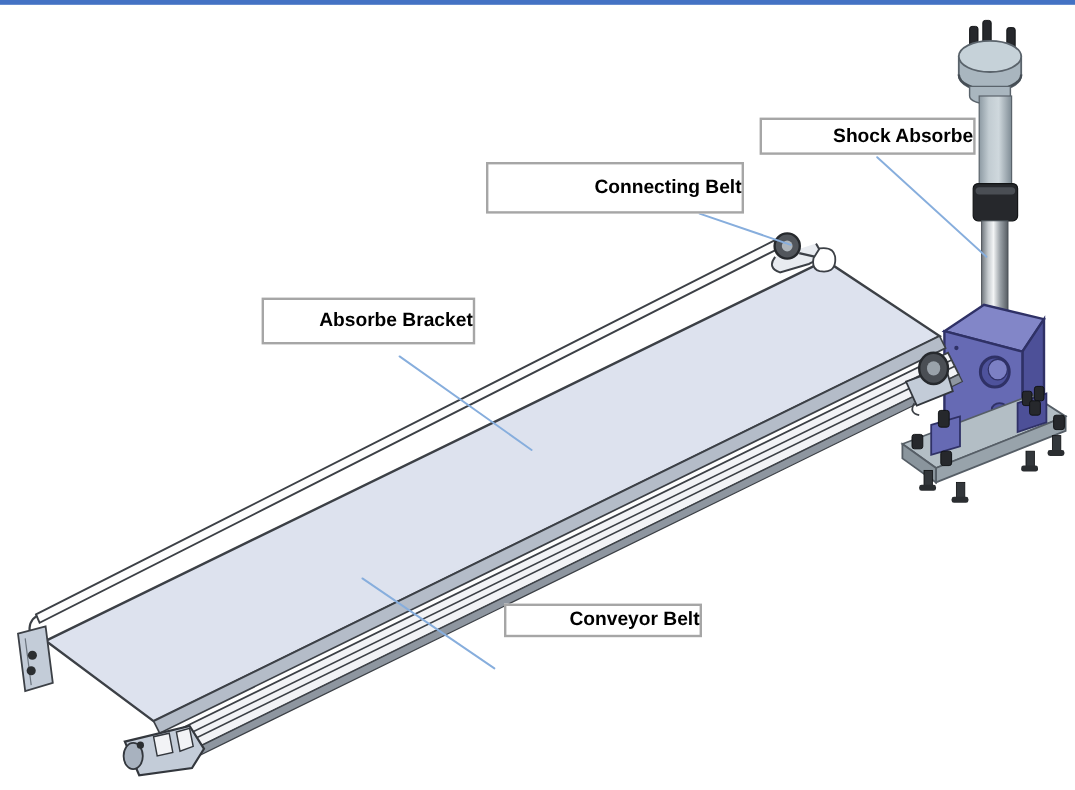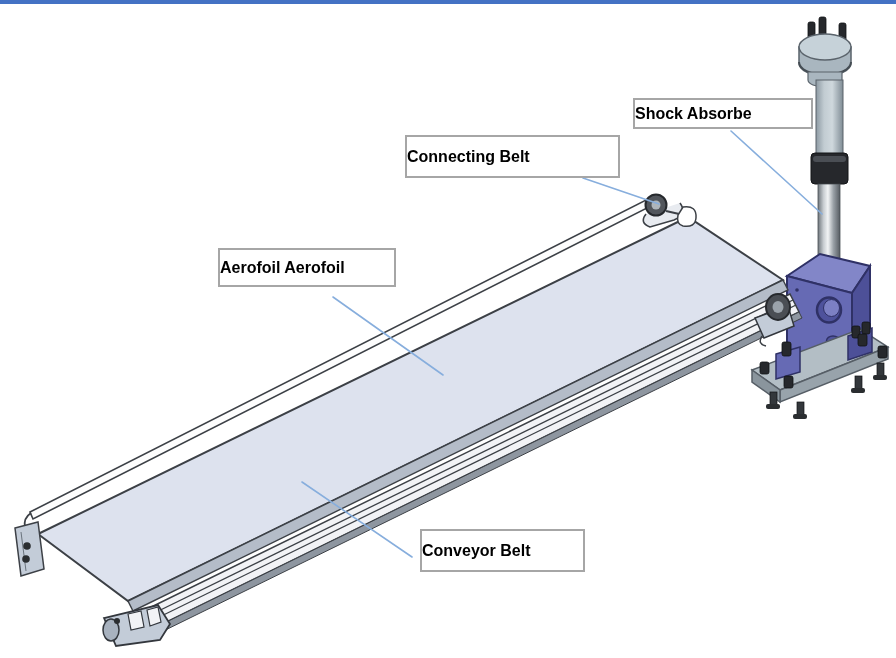--- a/index.html
+++ b/index.html
@@ -13,29 +13,29 @@
   .top-border{
     position:absolute;left:0;top:0;width:896px;height:4px;
     background:var(--top-border,#4472c4);
   }
   .cad{position:absolute;left:0;top:0;}
   .callout{
     position:absolute;
     box-sizing:border-box;
     background:var(--label-bg,#fff);
     border:2px solid var(--label-border,#a6a6a6);
-    display:flex;align-items:center;justify-content:flex-start;
+    display:flex;align-items:center;justify-content:flex-end;
     color:var(--label-text,#000);
     font-weight:bold;font-size:16px;letter-spacing:0;
     white-space:nowrap;
   }
   .lbl-shock     {left:633px;top:98px; width:180px;height:31px;}
   .lbl-connect   {left:405px;top:135px;width:215px;height:43px;}
   .lbl-aerofoil  {left:218px;top:248px;width:178px;height:39px;}
-  .lbl-conveyor  {left:420px;top:529px;width:165px;height:43px;}
+  .lbl-conveyor  {left:420px;top:503px;width:165px;height:28px;}
 </style>
 </head>
 <body>
 
 <div class="page">
   <div class="top-border"></div>
 
   <svg class="cad" width="896" height="658" viewBox="0 0 896 658">
     <defs>
       <linearGradient id="cylGrad" x1="0" y1="0" x2="1" y2="0">
@@ -179,18 +179,18 @@
     </g>
   </svg>
 
   <div class="callout lbl-shock">
     <span>Shock Absorbe</span>
   </div>
   <div class="callout lbl-connect">
     <span>Connecting Belt</span>
   </div>
   <div class="callout lbl-aerofoil">
-    <span>Aerofoil Aerofoil</span>
+    <span>Absorbe Bracket</span>
   </div>
   <div class="callout lbl-conveyor">
     <span>Conveyor Belt</span>
   </div>
 </div>
 
 </body></html>

